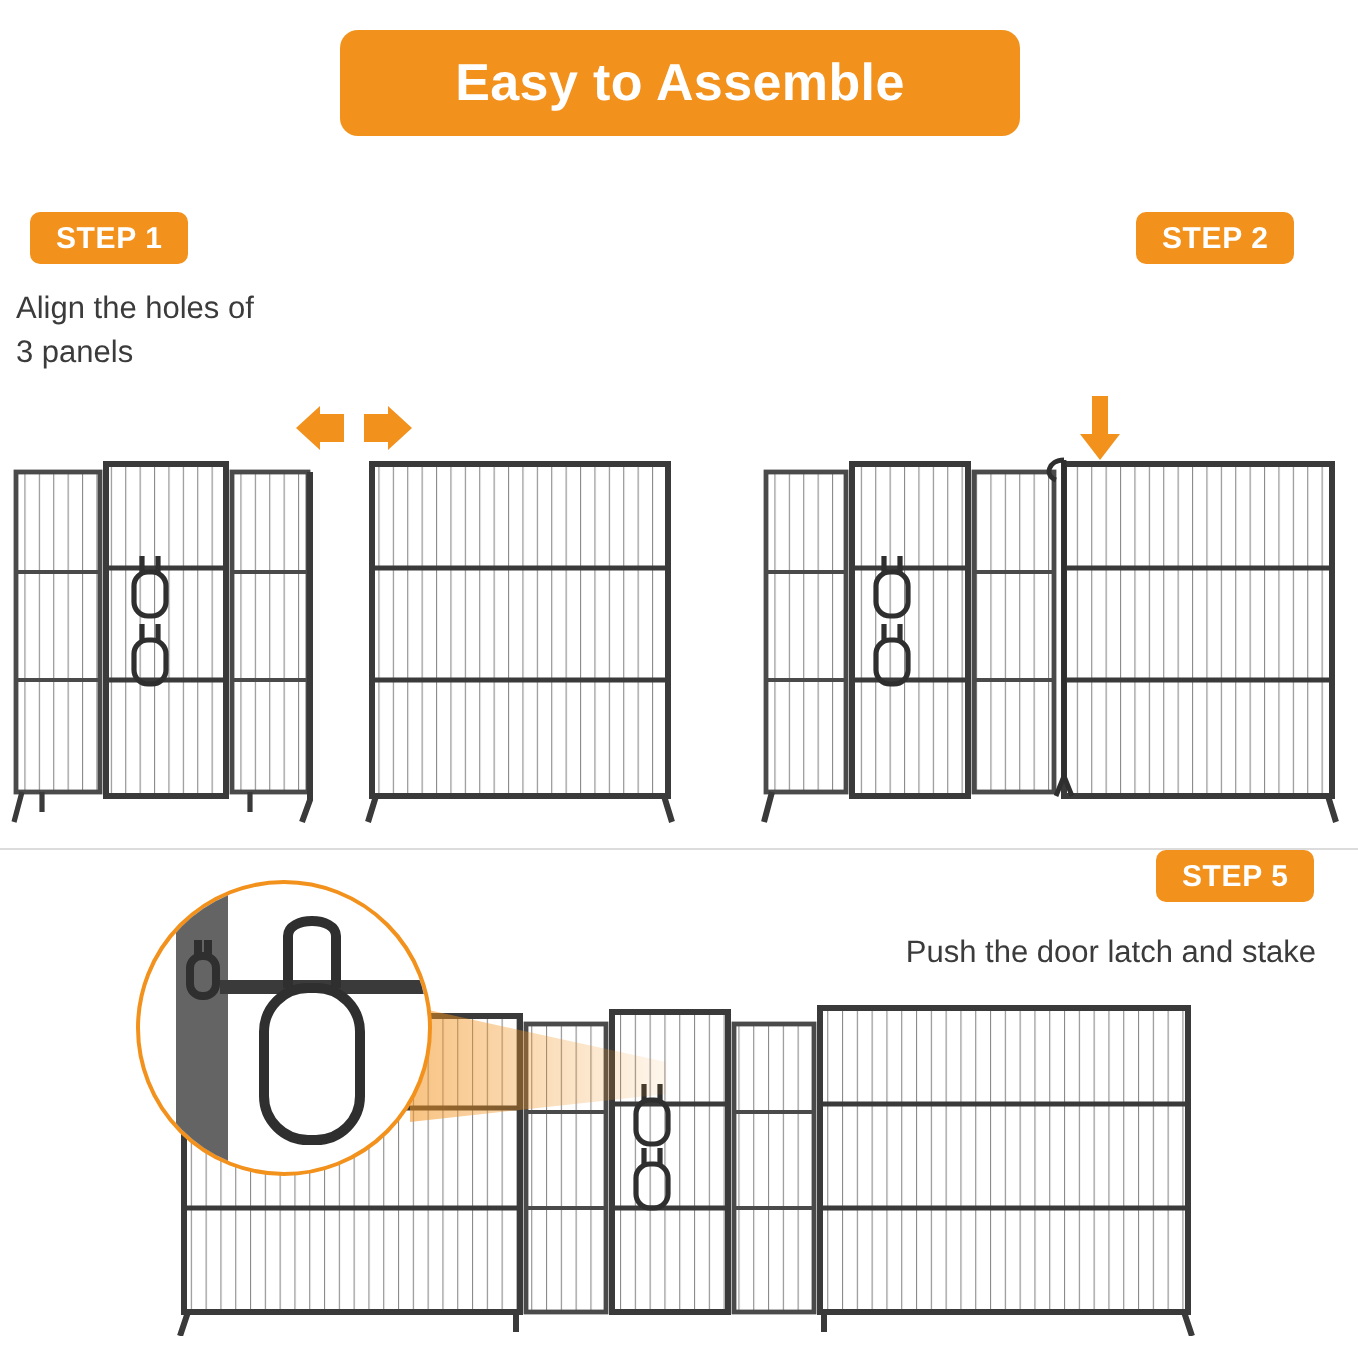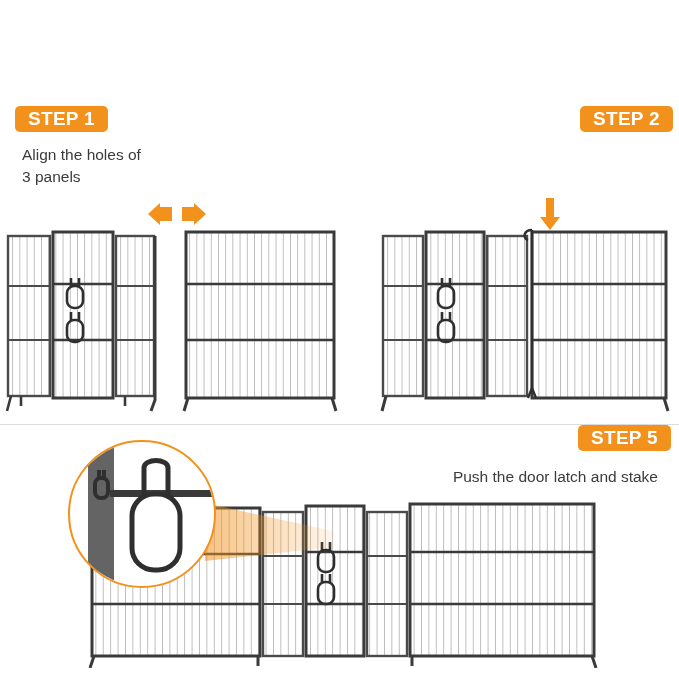--- a/index.html
+++ b/index.html
@@ -46,36 +46,36 @@
     height: 26px;
     background: #F2921D;
     border-radius: 5px;
     display: flex;
     align-items: center;
     justify-content: center;
     padding: 0 13px;
   }
   .step-badge .step-text {
     color: #ffffff;
-    font-size: 19px;
+    font-size: 15px;
     font-weight: bold;
     letter-spacing: 0.3px;
   }
   #step1-badge { left: 15px; top: 106px; }
-  #step2-badge { left: 580px; top: 106px; }
+  #step2-badge { left: 568px; top: 106px; }
   #step3-badge { left: 578px; top: 425px; }
 
   
   .caption {
     position: absolute;
     color: #3b3b3b;
     font-size: 15.5px;
     line-height: 1.45;
   }
-  #step1-caption { left: 22px; top: 144px; width: 230px; }
+  #step1-caption { left: 8px; top: 144px; width: 230px; }
   #step2-caption { left: 420px; top: 144px; width: 240px; text-align: right; }
   #step3-caption { left: 300px; top: 466px; width: 358px; text-align: right; }
 
   
   .divider {
     position: absolute;
     left: 0;
     top: 424px;
     width: 679px;
     height: 1px;
@@ -127,20 +127,23 @@
     top: 497px;
     width: 130px;
     height: 70px;
   }
 </style>
 </head>
 <body>
 
 <div class="page">
 
+  <div class="title-banner">
+    <span class="title-text">Easy to Assemble</span>
+  </div>
 
   <div class="step-badge" id="step1-badge">
     <span class="step-text">STEP 1</span>
   </div>
   <div class="caption" id="step1-caption">
     <div>Align the holes of</div>
     <div>3 panels</div>
   </div>
 
   <div class="step-badge" id="step2-badge">

